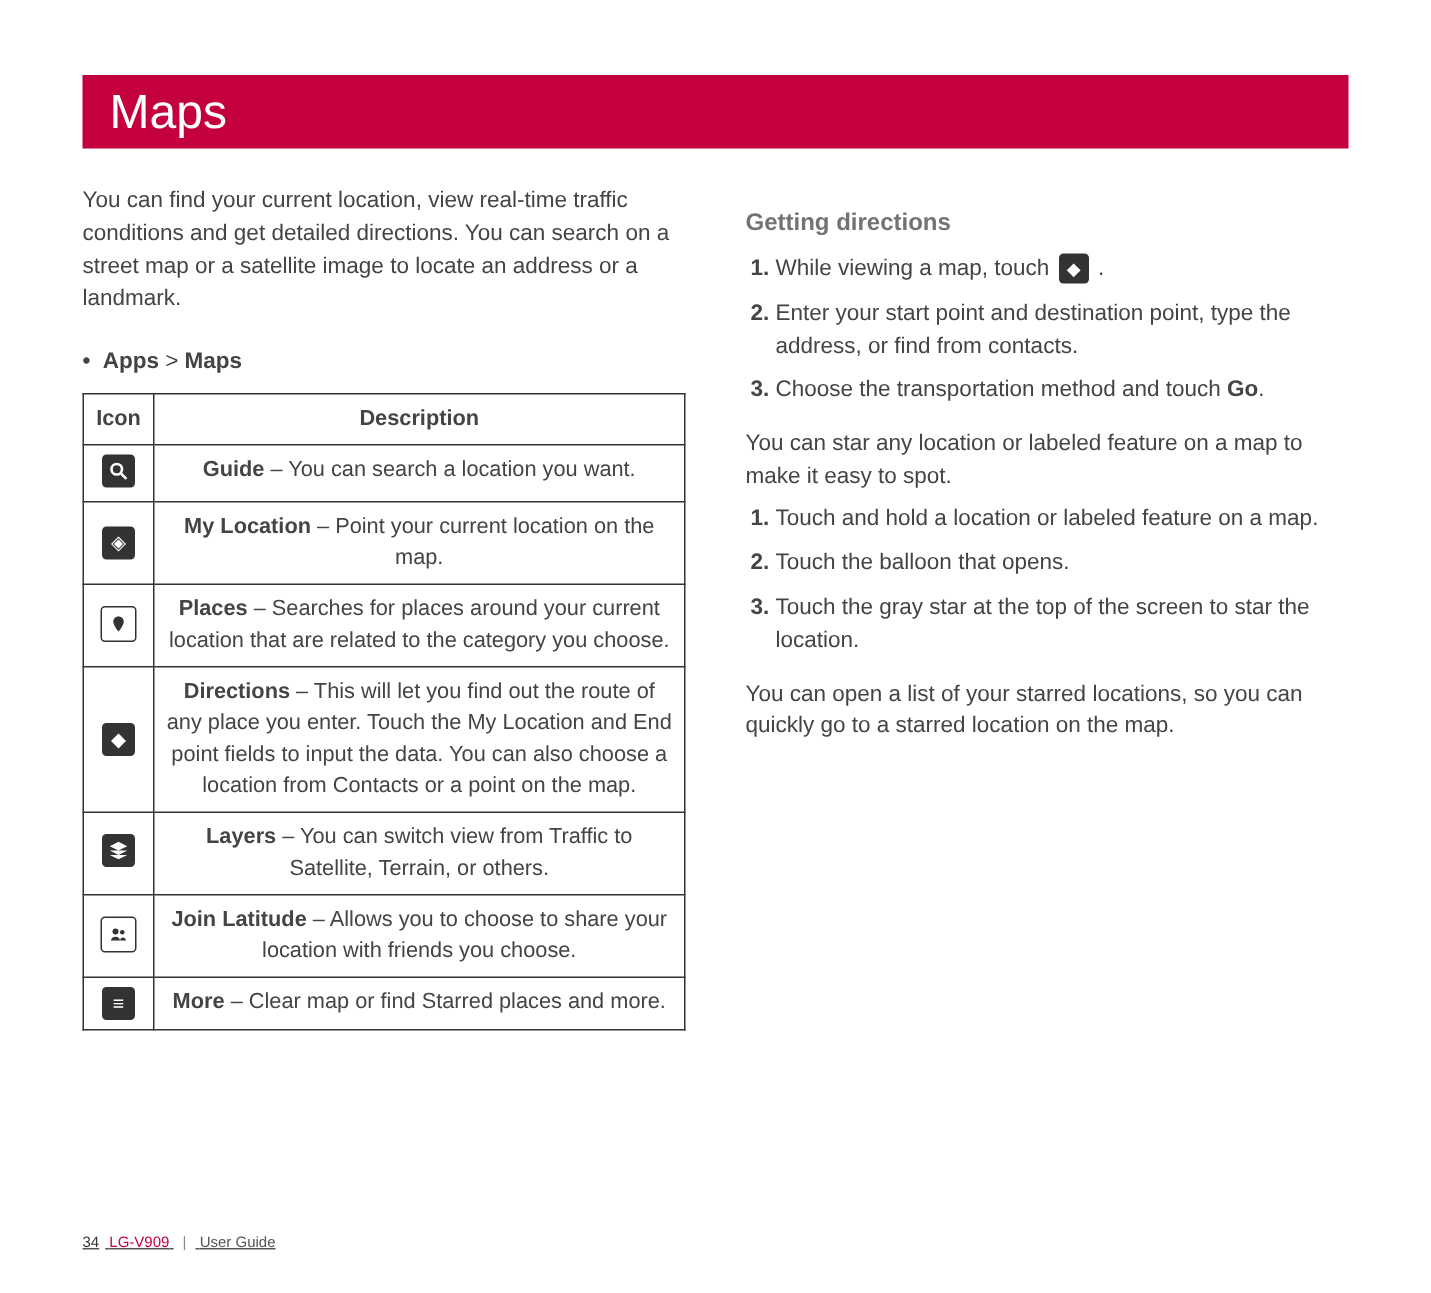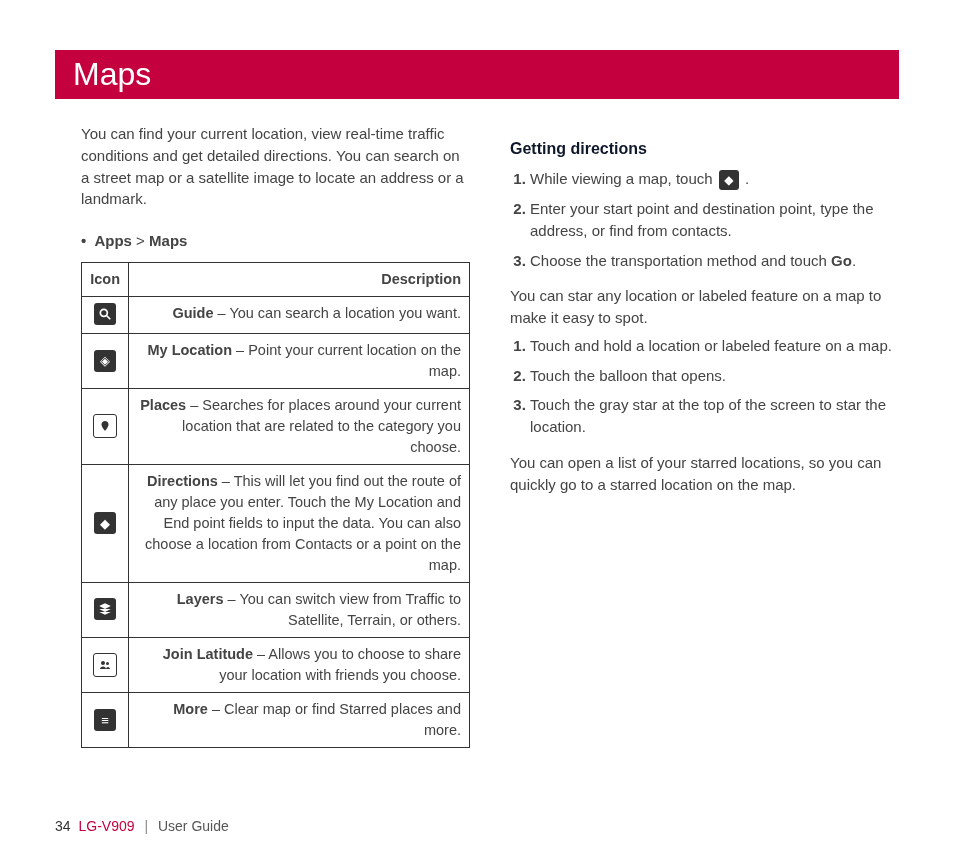--- a/index.html
+++ b/index.html
@@ -18,51 +18,50 @@
     color: #fff;
     font-size: 32px;
     padding: 6px 18px;
     font-weight: normal;
     margin-bottom: 24px;
     font-family: Arial, sans-serif;
   }
   .columns {
     display: flex;
     gap: 40px;
-    margin-left: 26px;
   }
   .col {
     flex: 1;
     font-size: 15px;
     line-height: 1.45;
     color: #444;
   }
   .intro {
     margin-bottom: 20px;
   }
   h3 {
     font-size: 16px;
     font-weight: bold;
-    color: #0f172a;
+    color: #737373;
     margin: 14px 0 8px 0;
   }
   .nav-path {
     margin: 0 0 10px 0;
   }
   .nav-path .bullet { font-weight: bold; margin-right: 4px;}
   table {
     border-collapse: collapse;
     width: 100%;
     font-size: 14.5px;
   }
   table th, table td {
     border: 1px solid #333;
     padding: 6px 8px;
     vertical-align: top;
-    text-align: right;
+    text-align: center;
   }
   table th { font-weight: bold; }
   .icon-cell {
     width: 30px;
     text-align: center;
     vertical-align: middle;
   }
   .icon-box {
     display: inline-flex;
     align-items: center;
@@ -96,22 +95,23 @@
     margin-bottom: 8px;
   }
   ol li::marker {
     font-weight: bold;
   }
   .bold { font-weight: bold; }
   .footer {
     position: absolute;
     bottom: 28px;
     left: 55px;
-    font-size: 14px;
+    font-size: 10px;
     color: #555;
+    text-decoration: underline;
   }
   .footer .pn { color: #333; margin-right: 4px;}
   .footer .model { color: #c5003e; }
   .footer .sep { color: #888; margin: 0 6px;}
   .bullet-line { margin: 6px 0; }
   .bullet-line .bullet { margin-right: 6px; }
 </style>
 </head>
 <body>
 

